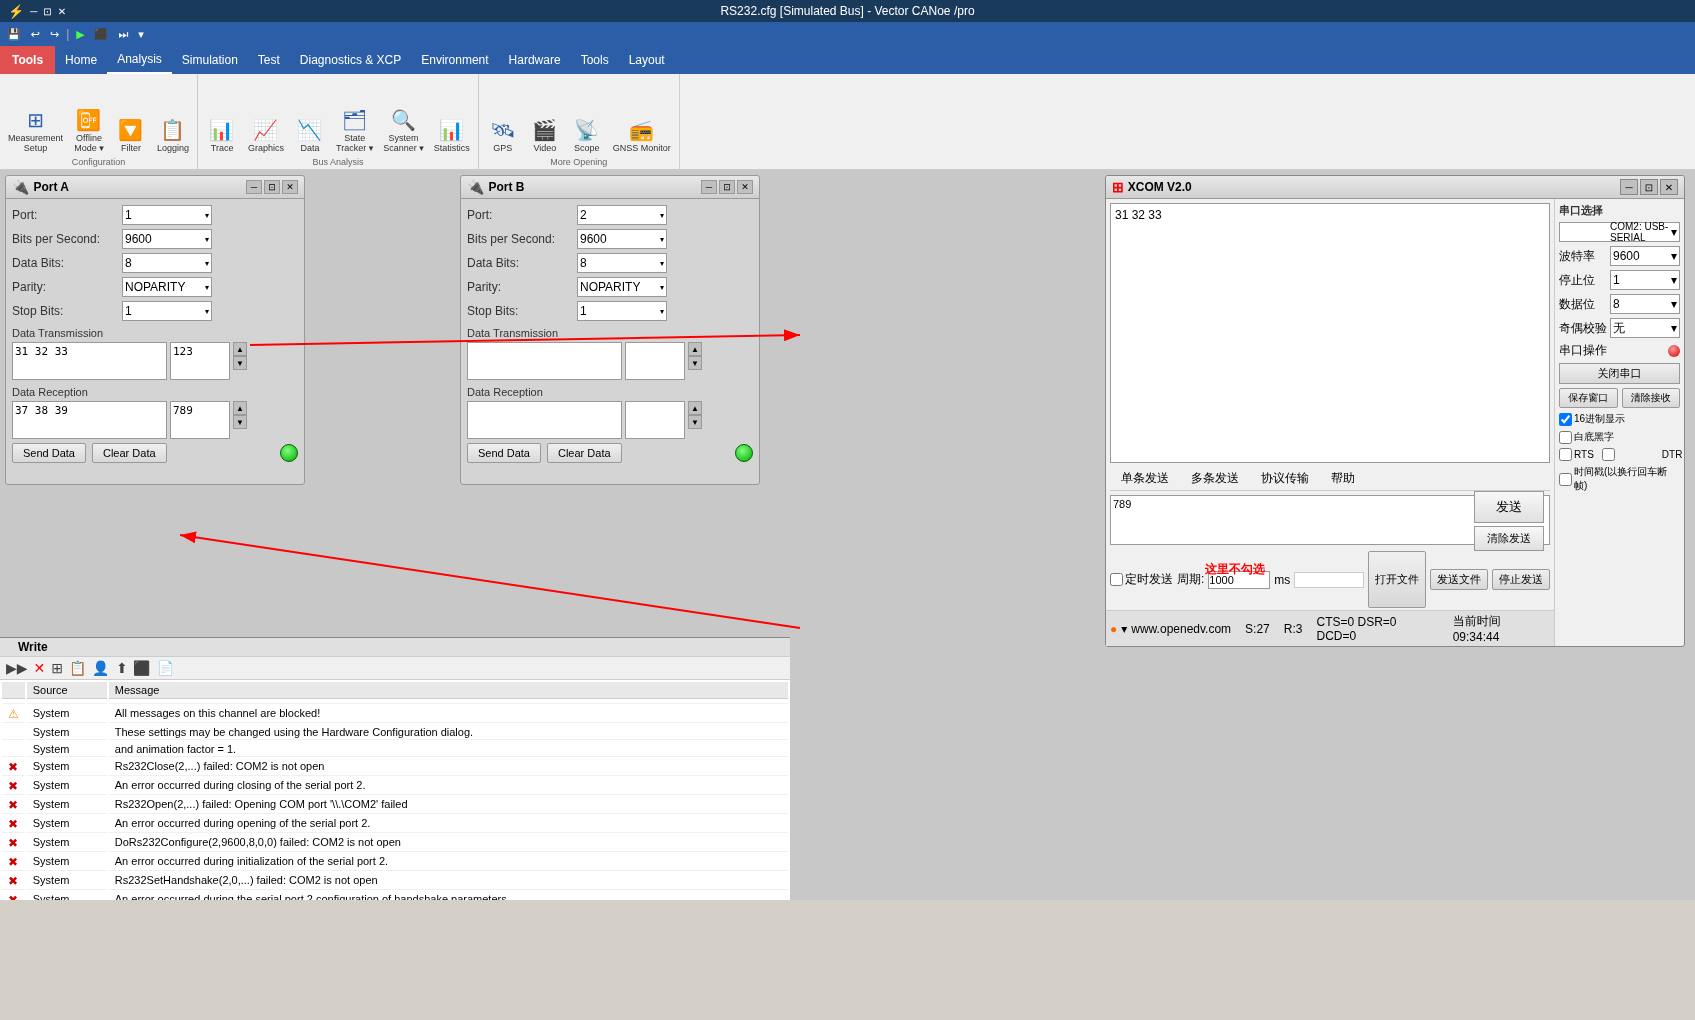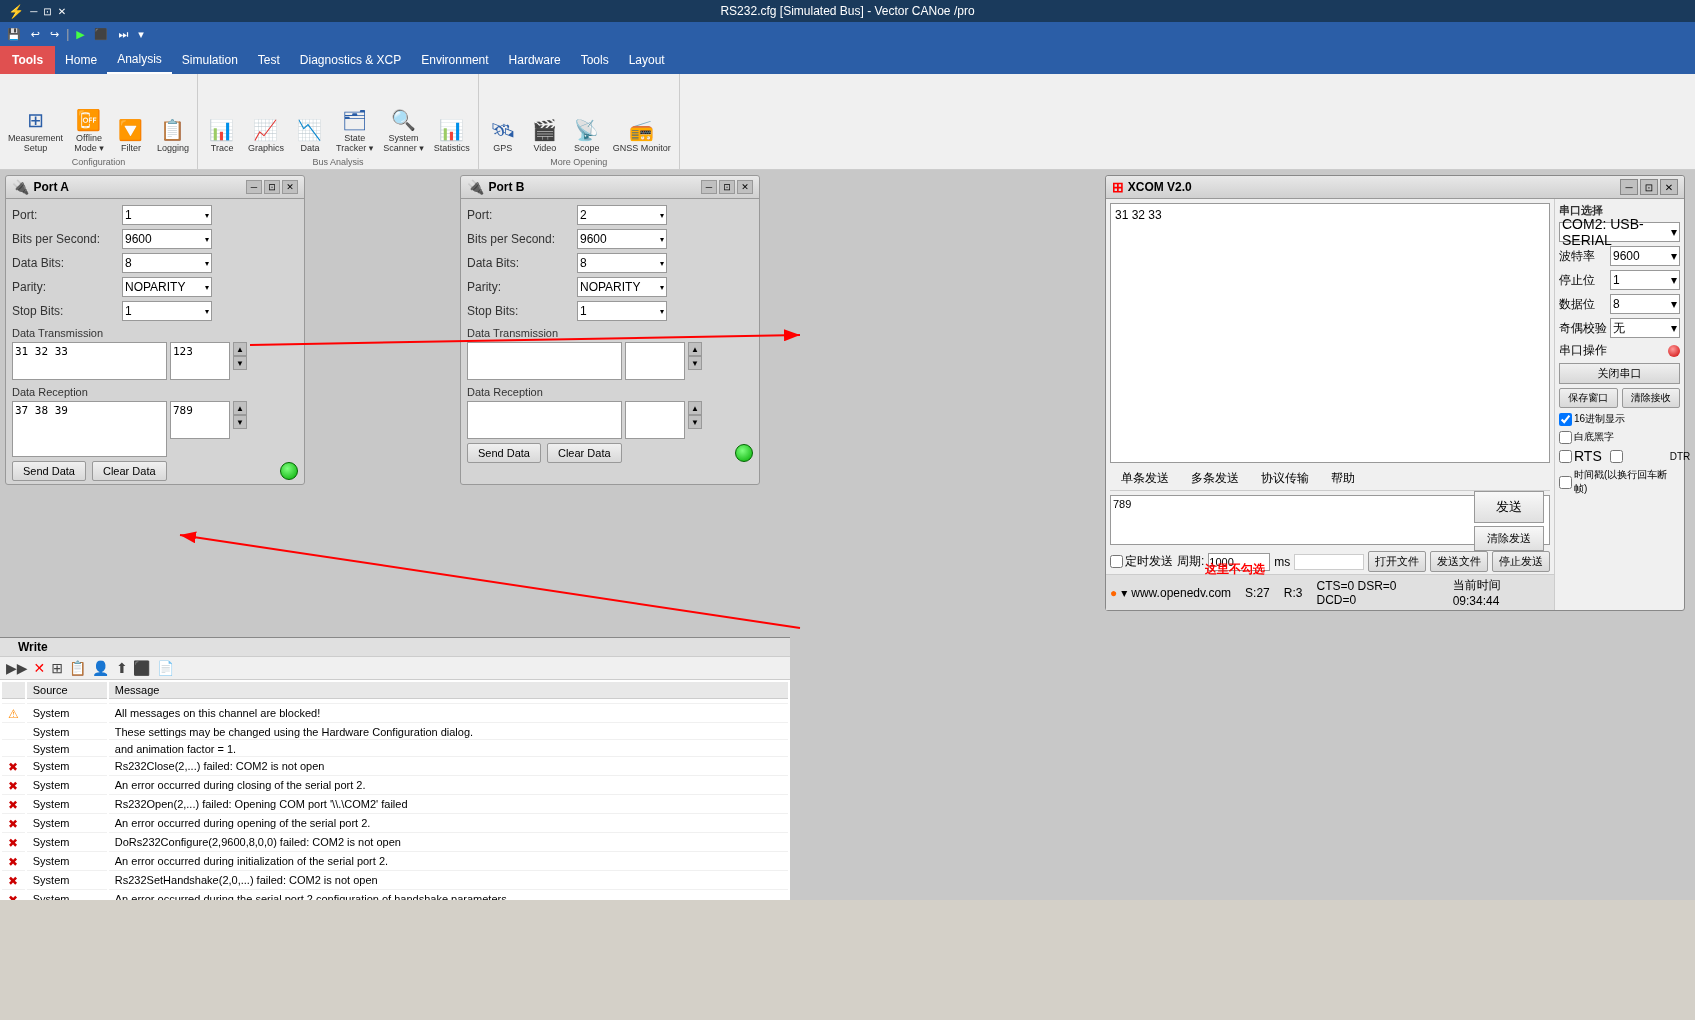--- a/index.html
+++ b/index.html
@@ -532,21 +532,21 @@
         <textarea class="data-box data-box-left" style="resize: none; font-family: monospace; font-size: 11px; width: 155px; height: 38px;">31 32 33</textarea>
         <textarea class="data-box data-box-right" style="resize: none; font-family: monospace; font-size: 11px; width: 60px; height: 38px;">123</textarea>
         <div class="scroll-btns">
           <div class="scroll-btn">▲</div>
           <div class="scroll-btn">▼</div>
         </div>
       </div>
 
       <div class="section-label">Data Reception</div>
       <div class="data-transmission">
-        <textarea class="data-box data-box-left" style="resize: none; font-family: monospace; font-size: 11px; width: 155px; height: 56px;">37 38 39</textarea>
+        <textarea class="data-box data-box-left" style="resize: none; font-family: monospace; font-size: 11px; width: 155px; height: 38px;">37 38 39</textarea>
         <textarea class="data-box data-box-right" style="resize: none; font-family: monospace; font-size: 11px; width: 60px; height: 38px;">789</textarea>
         <div class="scroll-btns">
           <div class="scroll-btn">▲</div>
           <div class="scroll-btn">▼</div>
         </div>
       </div>
 
       <div style="display:flex;align-items:center;justify-content:space-between;margin-top:4px;">
         <div style="display:flex;gap:6px;">
           <button class="action-btn">Send Data</button>
@@ -674,41 +674,41 @@
 
         <div class="xcom-send-row">
           <label class="xcom-checkbox">
             <input type="checkbox" style="">
             <span>定时发送</span>
           </label>
           <span>周期:</span>
           <input type="text" value="1000" style="width: 62px; height: 18px; border: 1px solid rgb(153, 153, 153); font-size: 11px;">
           <span>ms</span>
           <div style="flex:1;background:white;border:1px solid #ccc;height:16px;position:relative;"></div>
-          <button class="action-btn" style="font-size:11px;padding:2px 6px;">打开文件</button>
+          <button class="action-btn" style="font-size:11px;padding:20px 6px;">打开文件</button>
           <button class="action-btn" style="font-size:11px;padding:2px 6px;">发送文件</button>
           <button class="action-btn" style="font-size:11px;padding:2px 6px;">停止发送</button>
         </div>
 
 
         <div class="xcom-status-bar">
           <span style="color:#ff6600;">●</span>
           <span>▾</span>
           <span>www.openedv.com</span>
           <span style="margin-left:10px;">S:27</span>
           <span style="margin-left:10px;">R:3</span>
           <span style="margin-left:10px;">CTS=0  DSR=0  DCD=0</span>
           <span style="margin-left:10px;">当前时间 09:34:44</span>
         </div>
       </div>
 
       <div class="xcom-sidebar">
         <div class="xcom-sidebar-label">串口选择</div>
         <div class="xcom-sidebar-select">
-          <span style="font-size:14px;">COM2: USB-SERIAL</span>
+          <span style="font-size:10px;margin-left:48px;">COM2: USB-SERIAL</span>
           <span>▾</span>
         </div>
         <div class="xcom-sidebar-row">
           <span>波特率</span>
           <div class="xcom-sidebar-select" style="width:70px;">
             <span>9600</span>
             <span>▾</span>
           </div>
         </div>
         <div class="xcom-sidebar-row">
@@ -745,21 +745,21 @@
           <input type="checkbox" checked="" style="">
           <span style="font-size:10px;">16进制显示</span>
         </label>
         <label class="xcom-checkbox">
           <input type="checkbox" style="">
           <span style="font-size:10px;">白底黑字</span>
         </label>
         <div style="display:flex;gap:8px;">
           <label class="xcom-checkbox">
             <input type="checkbox" style="">
-            <span style="font-size:14px;">RTS</span>
+            <span style="font-size:10px;">RTS</span>
           </label>
           <label class="xcom-checkbox">
             <input type="checkbox" style="">
             <span style="font-size:10px;padding-left:45px;">DTR</span>
           </label>
         </div>
         <label class="xcom-checkbox">
           <input type="checkbox" style="">
           <span style="font-size:10px;">时间戳(以换行回车断帧)</span>
         </label>

